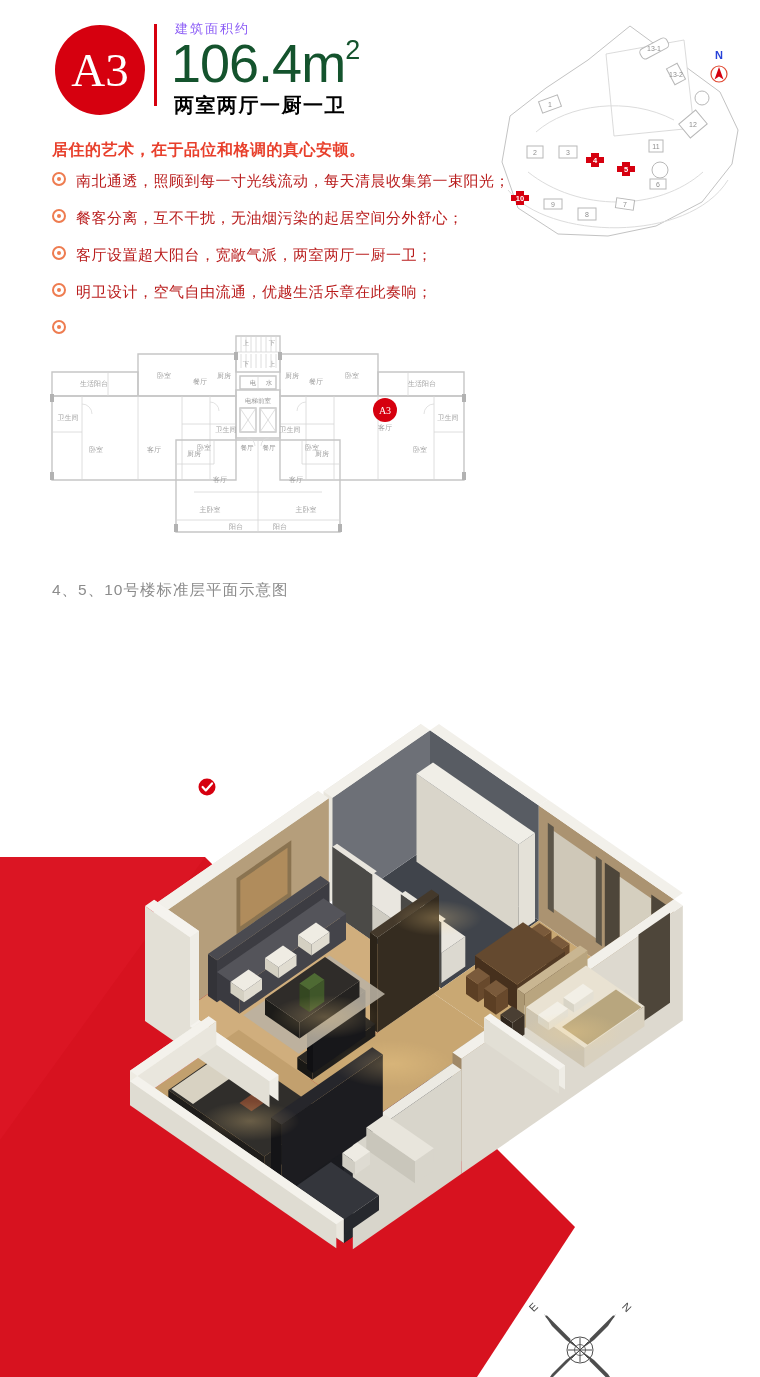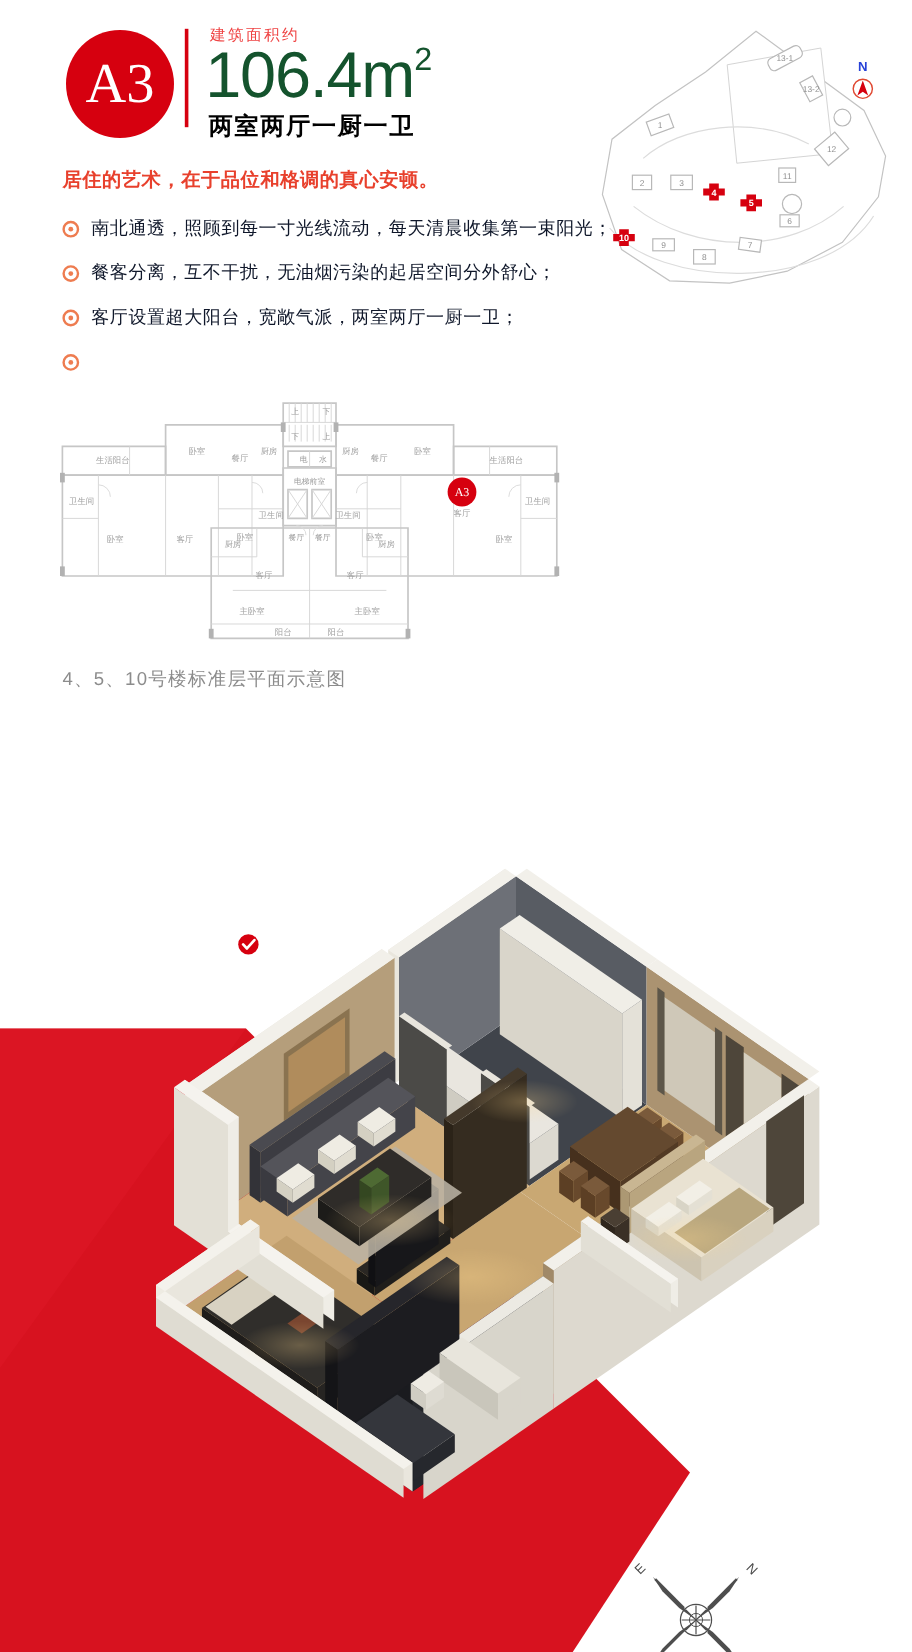--- a/index.html
+++ b/index.html
@@ -3,41 +3,41 @@
 <meta charset="utf-8">
 <style>
   html,body{margin:0;padding:0;background:#fff;}
   .page{position:relative;width:760px;height:1377px;overflow:hidden;background:#fff;
         font-family:"Liberation Sans","DejaVu Sans",sans-serif;}
   
   .unit-badge{position:absolute;left:55px;top:25px;width:90px;height:90px;border-radius:50%;
       background:#d6000f;color:#fff;font-family:"Liberation Serif","DejaVu Serif",serif;
       font-size:47px;display:flex;align-items:center;justify-content:center;}
   .hdr-divider{position:absolute;left:154px;top:24px;width:3px;height:82px;background:#d6000f;}
-  .area-label{position:absolute;left:175px;top:20px;font-size:13px;color:#ef4444;letter-spacing:2px;}
+  .area-label{position:absolute;left:175px;top:20px;font-size:13px;color:#8b5cf6;letter-spacing:2px;}
   .area-value{position:absolute;left:171px;top:32px;font-size:54px;color:#14532d;letter-spacing:-1px;}
   .area-value sup{font-size:27px;position:relative;top:-4px;}
   .layout-sub{position:absolute;left:174px;top:92px;font-size:20px;color:#000000;letter-spacing:1.5px;font-weight:bold;}
   
   .headline{position:absolute;left:52px;top:140px;font-size:16px;font-weight:bold;color:#e8402c;letter-spacing:.5px;}
   .features{position:absolute;left:52px;top:172px;list-style:none;margin:0;padding:0;}
-  .features li{display:flex;align-items:center;height:37px;font-size:15px;color:#0f172a;letter-spacing:.5px;}
+  .features li{display:flex;height:37px;font-size:15px;color:#b91c1c;letter-spacing:.5px;}
   .blt{flex:0 0 auto;width:10px;height:10px;border:2px solid #ee7c50;border-radius:50%;margin-right:10px;position:relative;}
   .blt::after{content:'';position:absolute;left:50%;top:50%;width:4px;height:4px;margin:-2px 0 0 -2px;
       border-radius:50%;background:#ee7c50;}
   
   .fp{position:absolute;left:42px;top:332px;}
   .fp *{vector-effect:non-scaling-stroke;}
   .fp .wall{fill:none;stroke:#c6c6c6;stroke-width:1.4;}
   .fp .wall2{fill:none;stroke:#d6d6d6;stroke-width:.8;}
   .fp .tick{fill:#b2b2b2;}
   .fp .arc{fill:none;stroke:#dadada;stroke-width:.8;}
   .fpl{font-size:7px;fill:#a2a2a2;text-anchor:middle;font-family:"Liberation Sans",sans-serif;}
   .fpls{font-size:6.5px;fill:#9a9a9a;text-anchor:middle;font-family:"Liberation Sans",sans-serif;}
-  .caption{position:absolute;left:52px;top:556px;font-size:15.5px;color:#8c8c8c;letter-spacing:1px;}
+  .caption{position:absolute;left:52px;top:580px;font-size:15.5px;color:#8c8c8c;letter-spacing:1px;}
   
   .sp{position:absolute;left:488px;top:12px;}
   .sp .bnd{fill:#ffffff;stroke:#c3c3c3;stroke-width:1;}
   .sp .road{fill:none;stroke:#dcdcdc;stroke-width:1;}
   .sp .bld{fill:#ffffff;stroke:#b8b8b8;stroke-width:1;}
   .sp .bnum{font-size:7px;fill:#8f8f8f;text-anchor:middle;font-family:"Liberation Sans",sans-serif;}
   .sp .rnum{font-size:7.5px;font-weight:bold;fill:#ffffff;text-anchor:middle;font-family:"Liberation Sans",sans-serif;}
   .sp .nmark{font-size:11px;font-weight:bold;fill:#2742d8;text-anchor:middle;font-family:"Liberation Sans",sans-serif;}
   
   .hero{position:absolute;left:0;top:0;width:760px;height:1377px;}
@@ -299,20 +299,24 @@
     <li>
         <span class="blt"></span>
         <span>餐客分离，互不干扰，无油烟污染的起居空间分外舒心；</span>
       </li>
     <li>
         <span class="blt"></span>
         <span>客厅设置超大阳台，宽敞气派，两室两厅一厨一卫；</span>
       </li>
     <li>
         <span class="blt"></span>
+        <span>明卫设计，空气自由流通，优越生活乐章在此奏响；</span>
+      </li>
+    <li>
+        <span class="blt"></span>
       </li>
   </ul>
 
   <svg class="fp" viewBox="0 0 432 206" width="432" height="206">
 
     <rect class="wall" x="10" y="40" width="86" height="24"></rect>
     <rect class="wall" x="96" y="22" width="98" height="42"></rect>
     <rect class="wall" x="10" y="64" width="184" height="84"></rect>
     <g class="wall2">
         <path d="M40,64 V148 M96,64 V148 M140,64 V148 M168,64 V148 M40,100 H10 M140,92 H194 M66,40 V64"></path>

